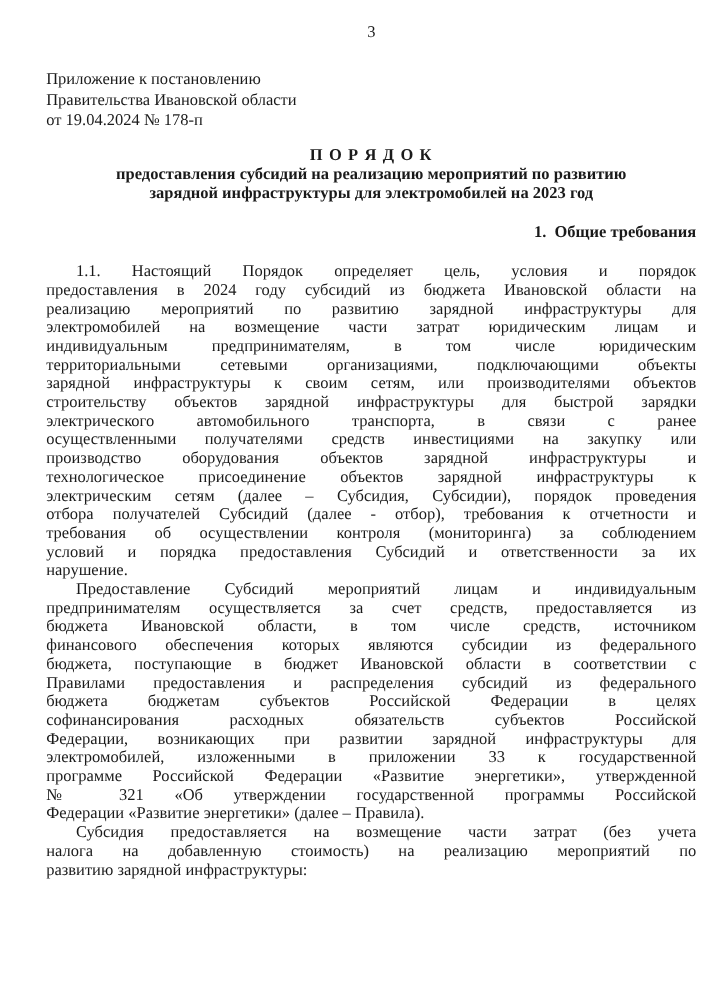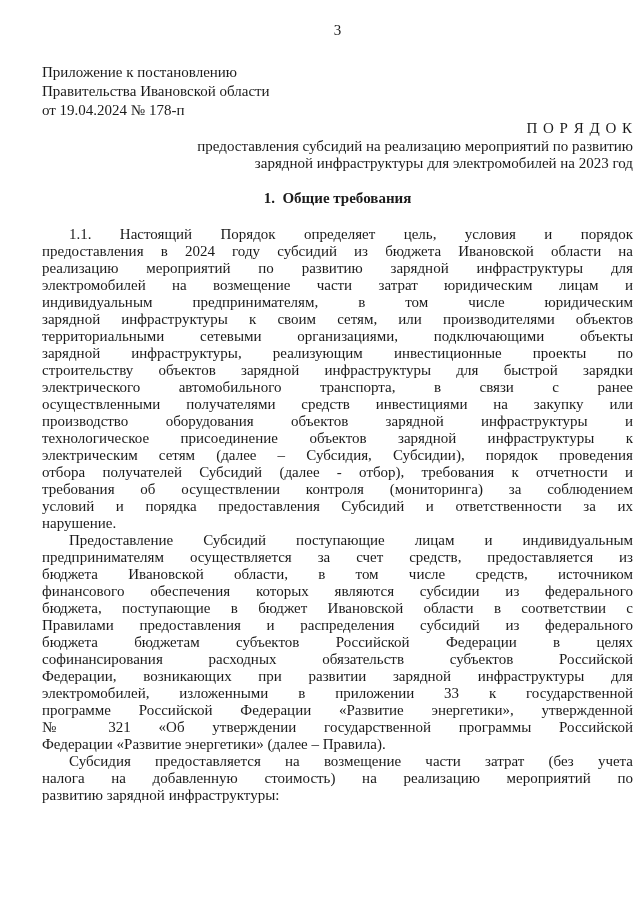--- a/index.html
+++ b/index.html
@@ -22,30 +22,31 @@
   .pagenum {
     text-align: center;
     line-height: 17px;
   }
   .annex {
     margin-top: 24px;
     margin-right: 51px;
     line-height: 19px;
   }
   .title-block {
-    text-align: right;
-    font-weight: normal;
+    margin-top: 13px;
+    text-align: center;
+    font-weight: bold;
     line-height: 17.5px;
   }
   .title-caps {
     letter-spacing: 1px;
   }
   .section-heading {
     margin-top: 17px;
-    text-align: center;
+    text-align: right;
     font-weight: bold;
     line-height: 17px;
     white-space: pre-wrap;
   }
   .bodytext {
     margin-top: 19px;
     line-height: 17px;
   }
   .para { margin: 0; }
   .line {
@@ -81,36 +82,35 @@
 
   <div class="section-heading">1.&nbsp; Общие требования</div>
 
   <div class="bodytext">
       <div class="para">
         <div class="line first">1.1. Настоящий Порядок определяет цель, условия и порядок</div>
         <div class="line">предоставления в 2024 году субсидий из бюджета Ивановской области на</div>
         <div class="line">реализацию мероприятий по развитию зарядной инфраструктуры для</div>
         <div class="line">электромобилей на возмещение части затрат юридическим лицам и</div>
         <div class="line">индивидуальным предпринимателям, в том числе юридическим</div>
+        <div class="line">территориальными сетевыми организациями, подключающими объекты</div>
         <div class="line">зарядной инфраструктуры к своим сетям, или производителями объектов</div>
-        <div class="line">территориальными сетевыми организациями, подключающими объекты</div>
-        <div class="line">зарядной инфраструктуры, реализующим инвестиционные проекты по</div>
         <div class="line">строительству объектов зарядной инфраструктуры для быстрой зарядки</div>
         <div class="line">электрического автомобильного транспорта, в связи с ранее</div>
         <div class="line">осуществленными получателями средств инвестициями на закупку или</div>
         <div class="line">производство оборудования объектов зарядной инфраструктуры и</div>
         <div class="line">технологическое присоединение объектов зарядной инфраструктуры к</div>
         <div class="line">электрическим сетям (далее – Субсидия, Субсидии), порядок проведения</div>
         <div class="line">отбора получателей Субсидий (далее - отбор), требования к отчетности и</div>
         <div class="line">требования об осуществлении контроля (мониторинга) за соблюдением</div>
         <div class="line">условий и порядка предоставления Субсидий и ответственности за их</div>
         <div class="line last">нарушение.</div>
       </div>
       <div class="para">
-        <div class="line first">Предоставление Субсидий поступающие лицам и индивидуальным</div>
+        <div class="line first">Предоставление Субсидий мероприятий лицам и индивидуальным</div>
         <div class="line">предпринимателям осуществляется за счет средств, предоставляется из</div>
         <div class="line">бюджета Ивановской области, в том числе средств, источником</div>
         <div class="line">финансового обеспечения которых являются субсидии из федерального</div>
         <div class="line">бюджета, поступающие в бюджет Ивановской области в соответствии с</div>
         <div class="line">Правилами предоставления и распределения субсидий из федерального</div>
         <div class="line">бюджета бюджетам субъектов Российской Федерации в целях</div>
         <div class="line">софинансирования расходных обязательств субъектов Российской</div>
         <div class="line">Федерации, возникающих при развитии зарядной инфраструктуры для</div>
         <div class="line">электромобилей, изложенными в приложении 33 к государственной</div>
         <div class="line">программе Российской Федерации «Развитие энергетики», утвержденной</div>

